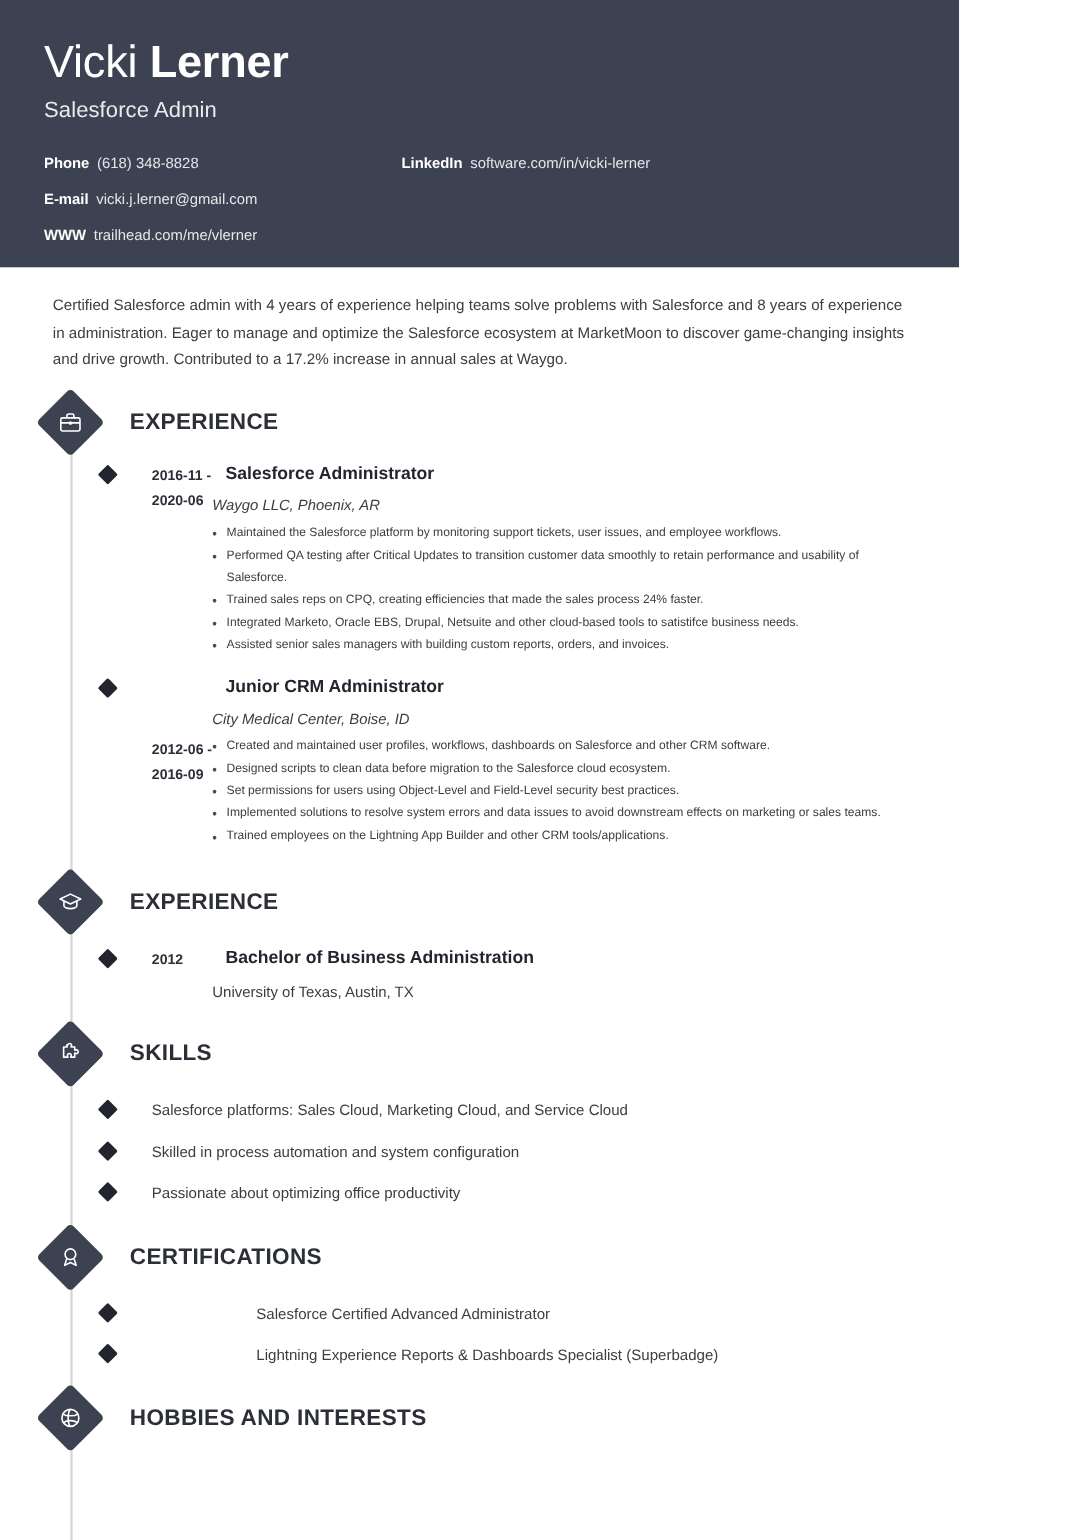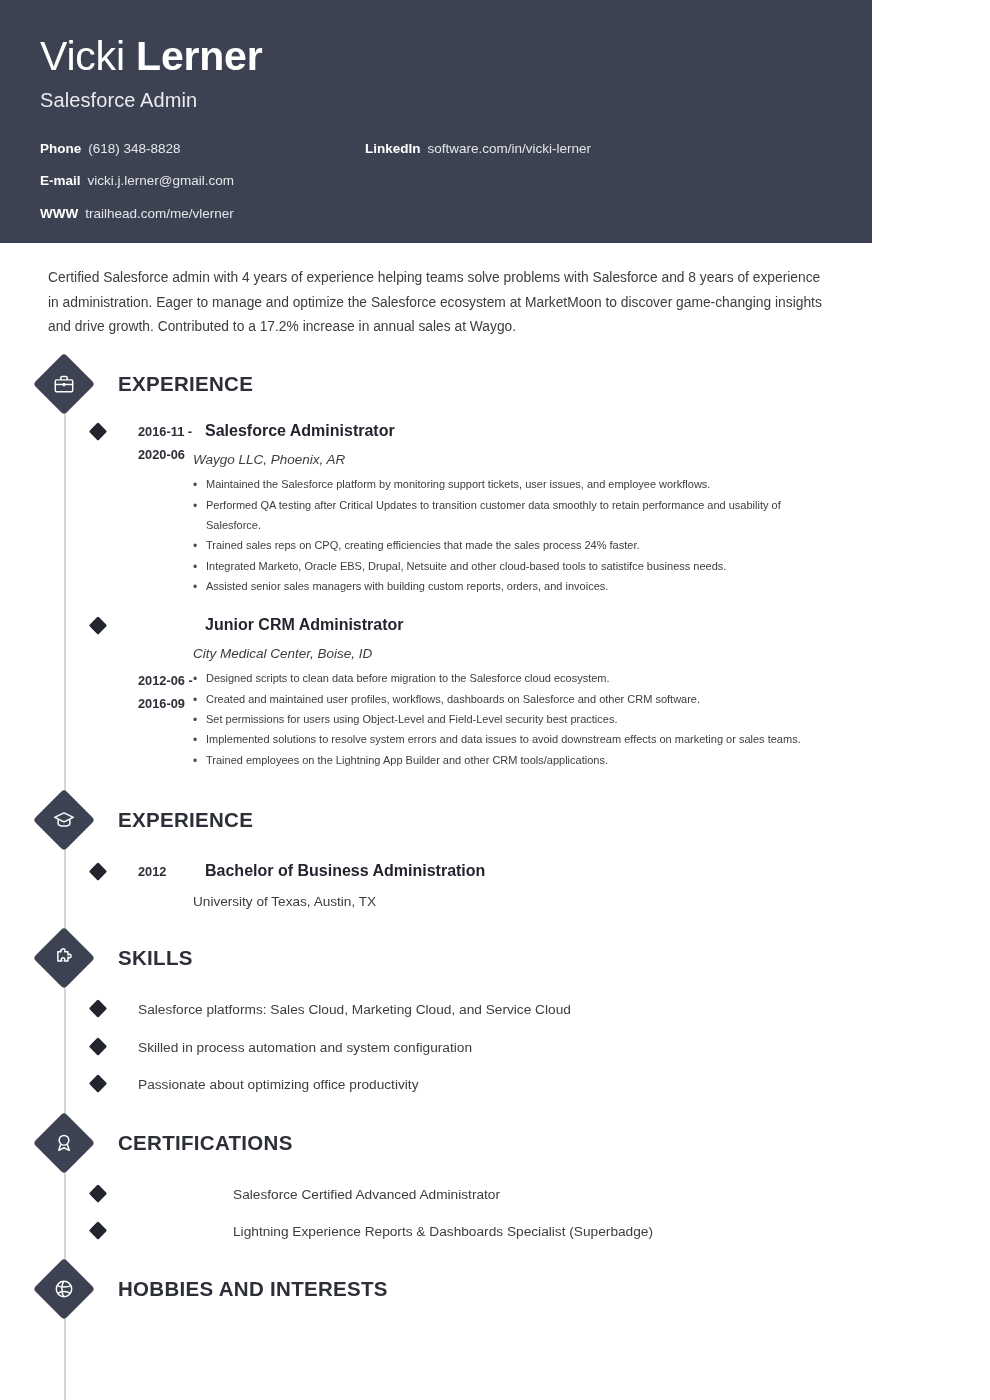--- a/index.html
+++ b/index.html
@@ -257,22 +257,22 @@
         </div>
       </div>
 
       <div class="entry" style="margin-top:18px;align-items:center;">
         <span class="node"></span>
         <div class="entry-date">2012-06 -<br>2016-09</div>
         <div class="entry-main">
           <div class="entry-title">Junior CRM Administrator</div>
           <div class="entry-sub">City Medical Center, Boise, ID</div>
           <ul class="bullets">
+            <li>Created and maintained user profiles, workflows, dashboards on Salesforce and other CRM software.</li>
             <li>Designed scripts to clean data before migration to the Salesforce cloud ecosystem.</li>
-            <li>Created and maintained user profiles, workflows, dashboards on Salesforce and other CRM software.</li>
             <li>Set permissions for users using Object-Level and Field-Level security best practices.</li>
             <li>Implemented solutions to resolve system errors and data issues to avoid downstream effects on marketing or sales teams.</li>
             <li>Trained employees on the Lightning App Builder and other CRM tools/applications.</li>
           </ul>
         </div>
       </div>
     </section>
 
     <section class="block">
       <div class="sec-head" style="margin-top:28px;">

